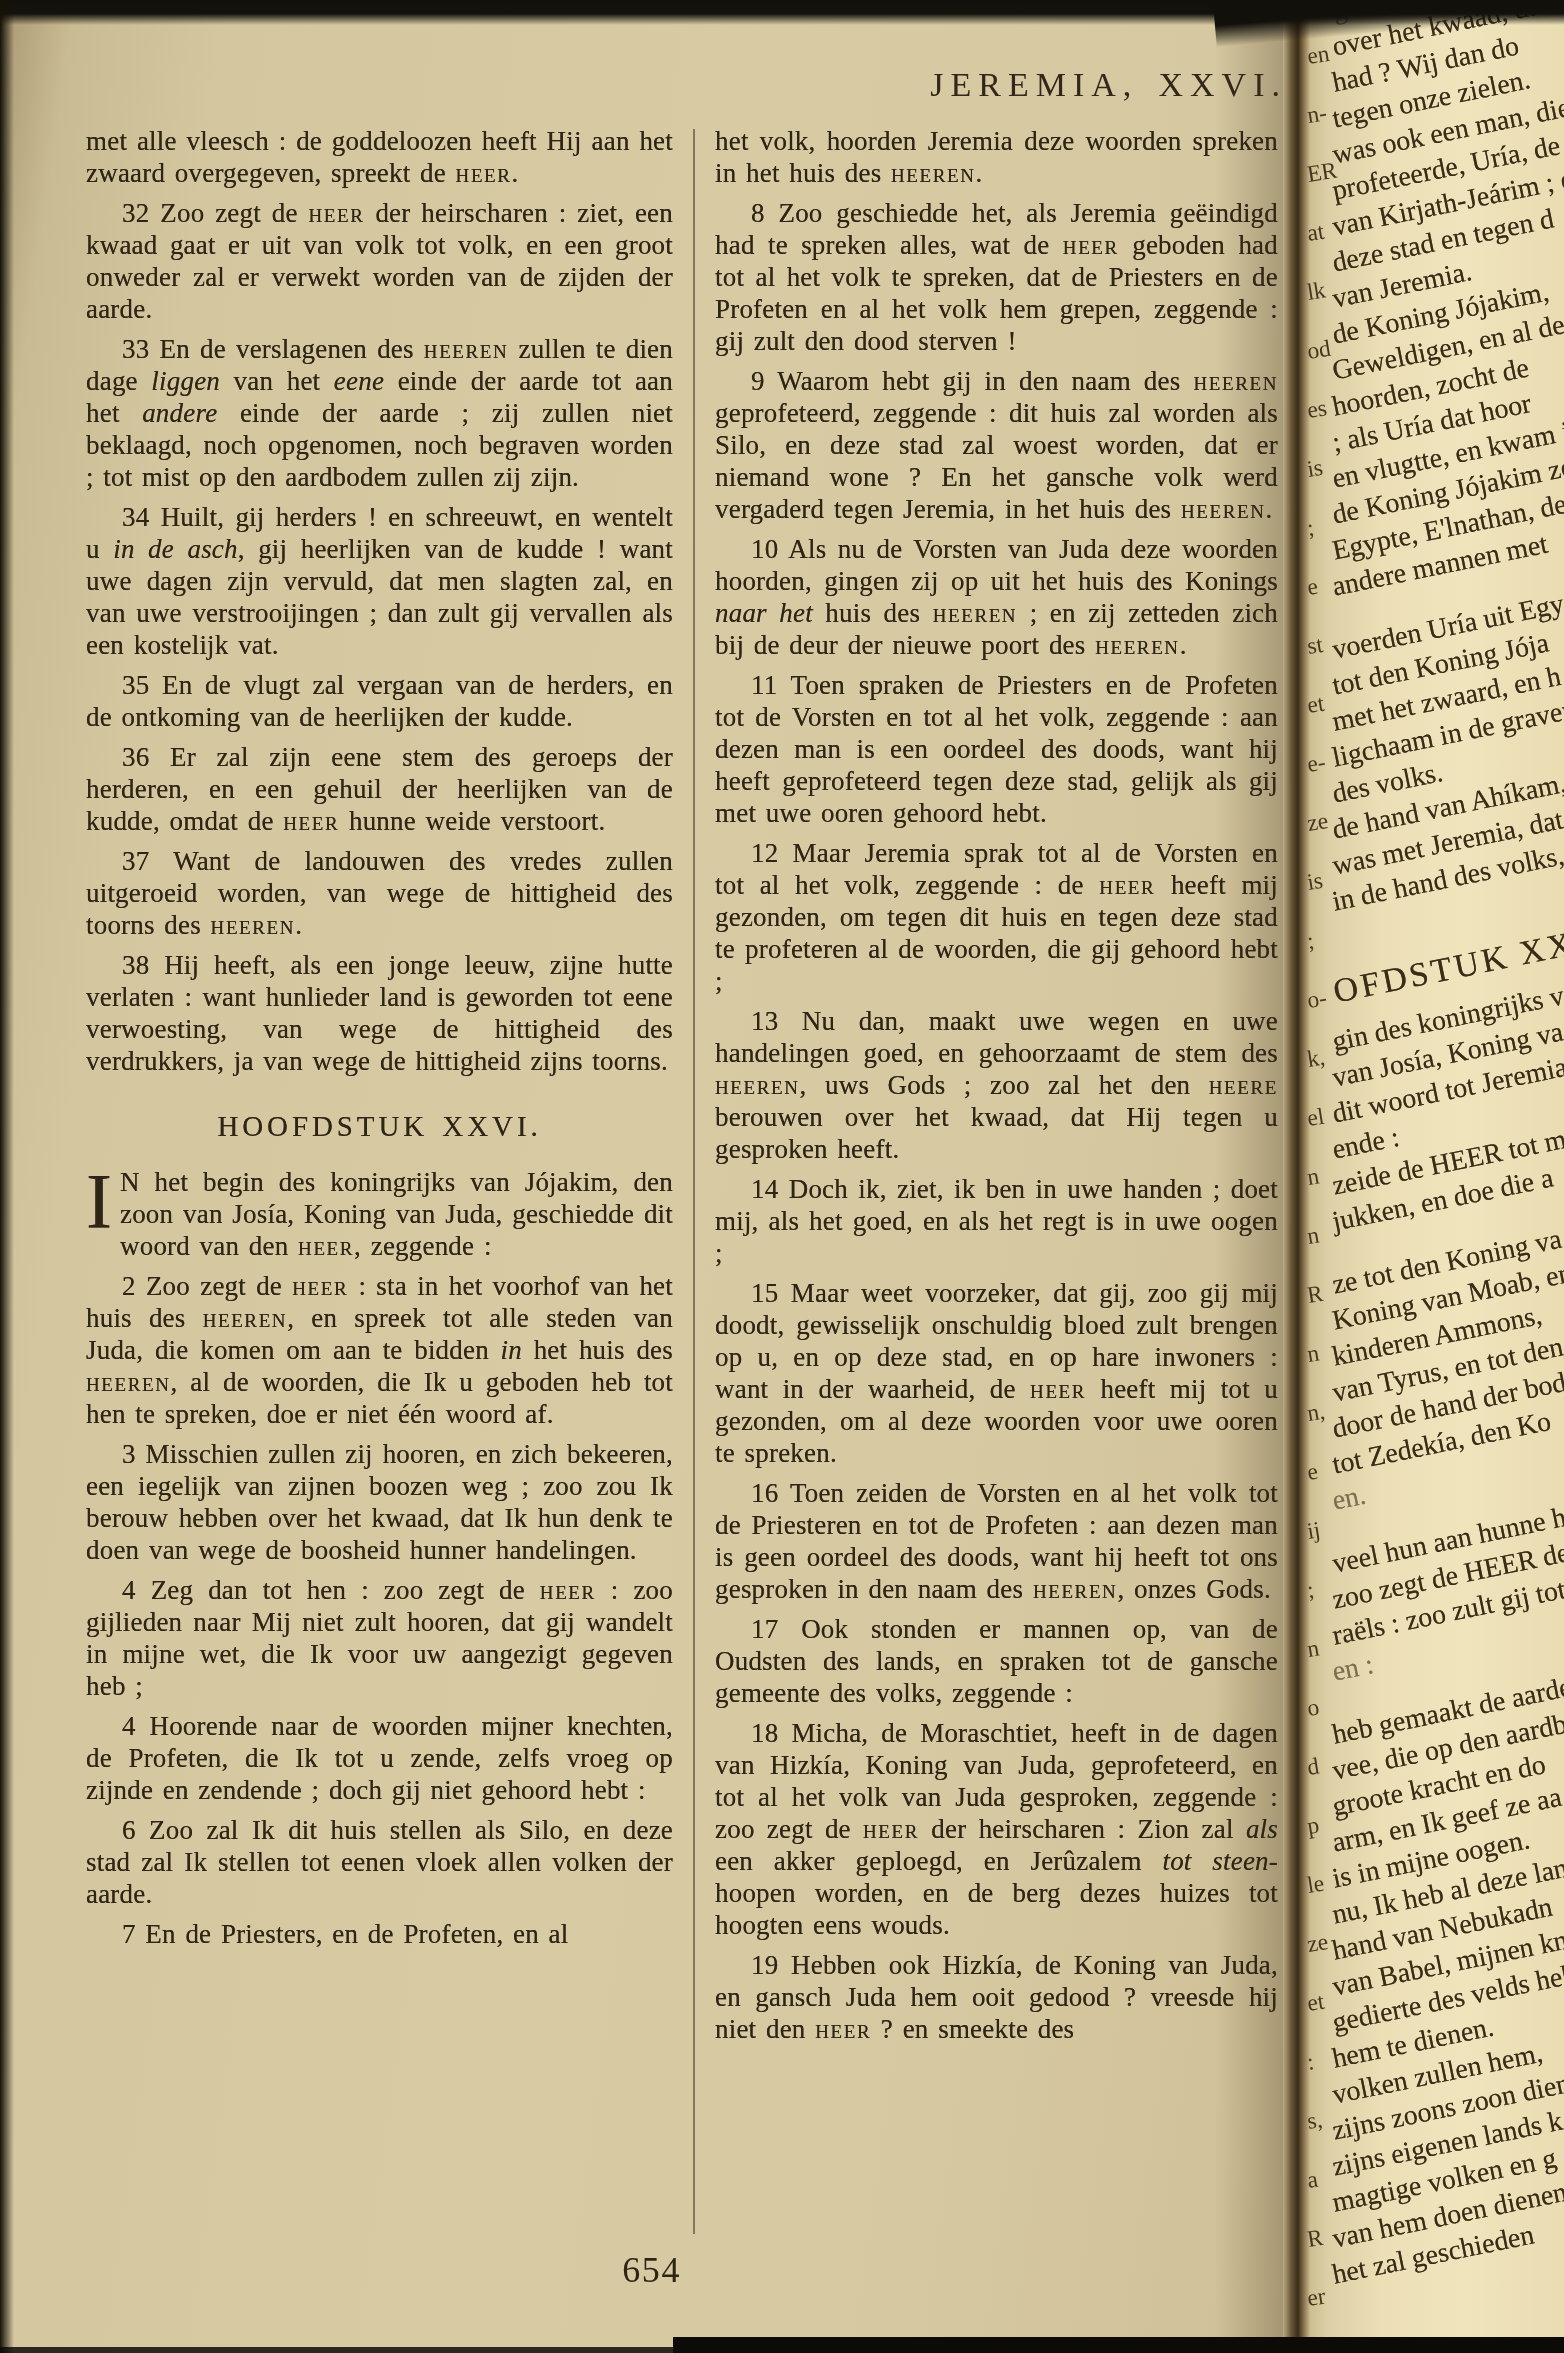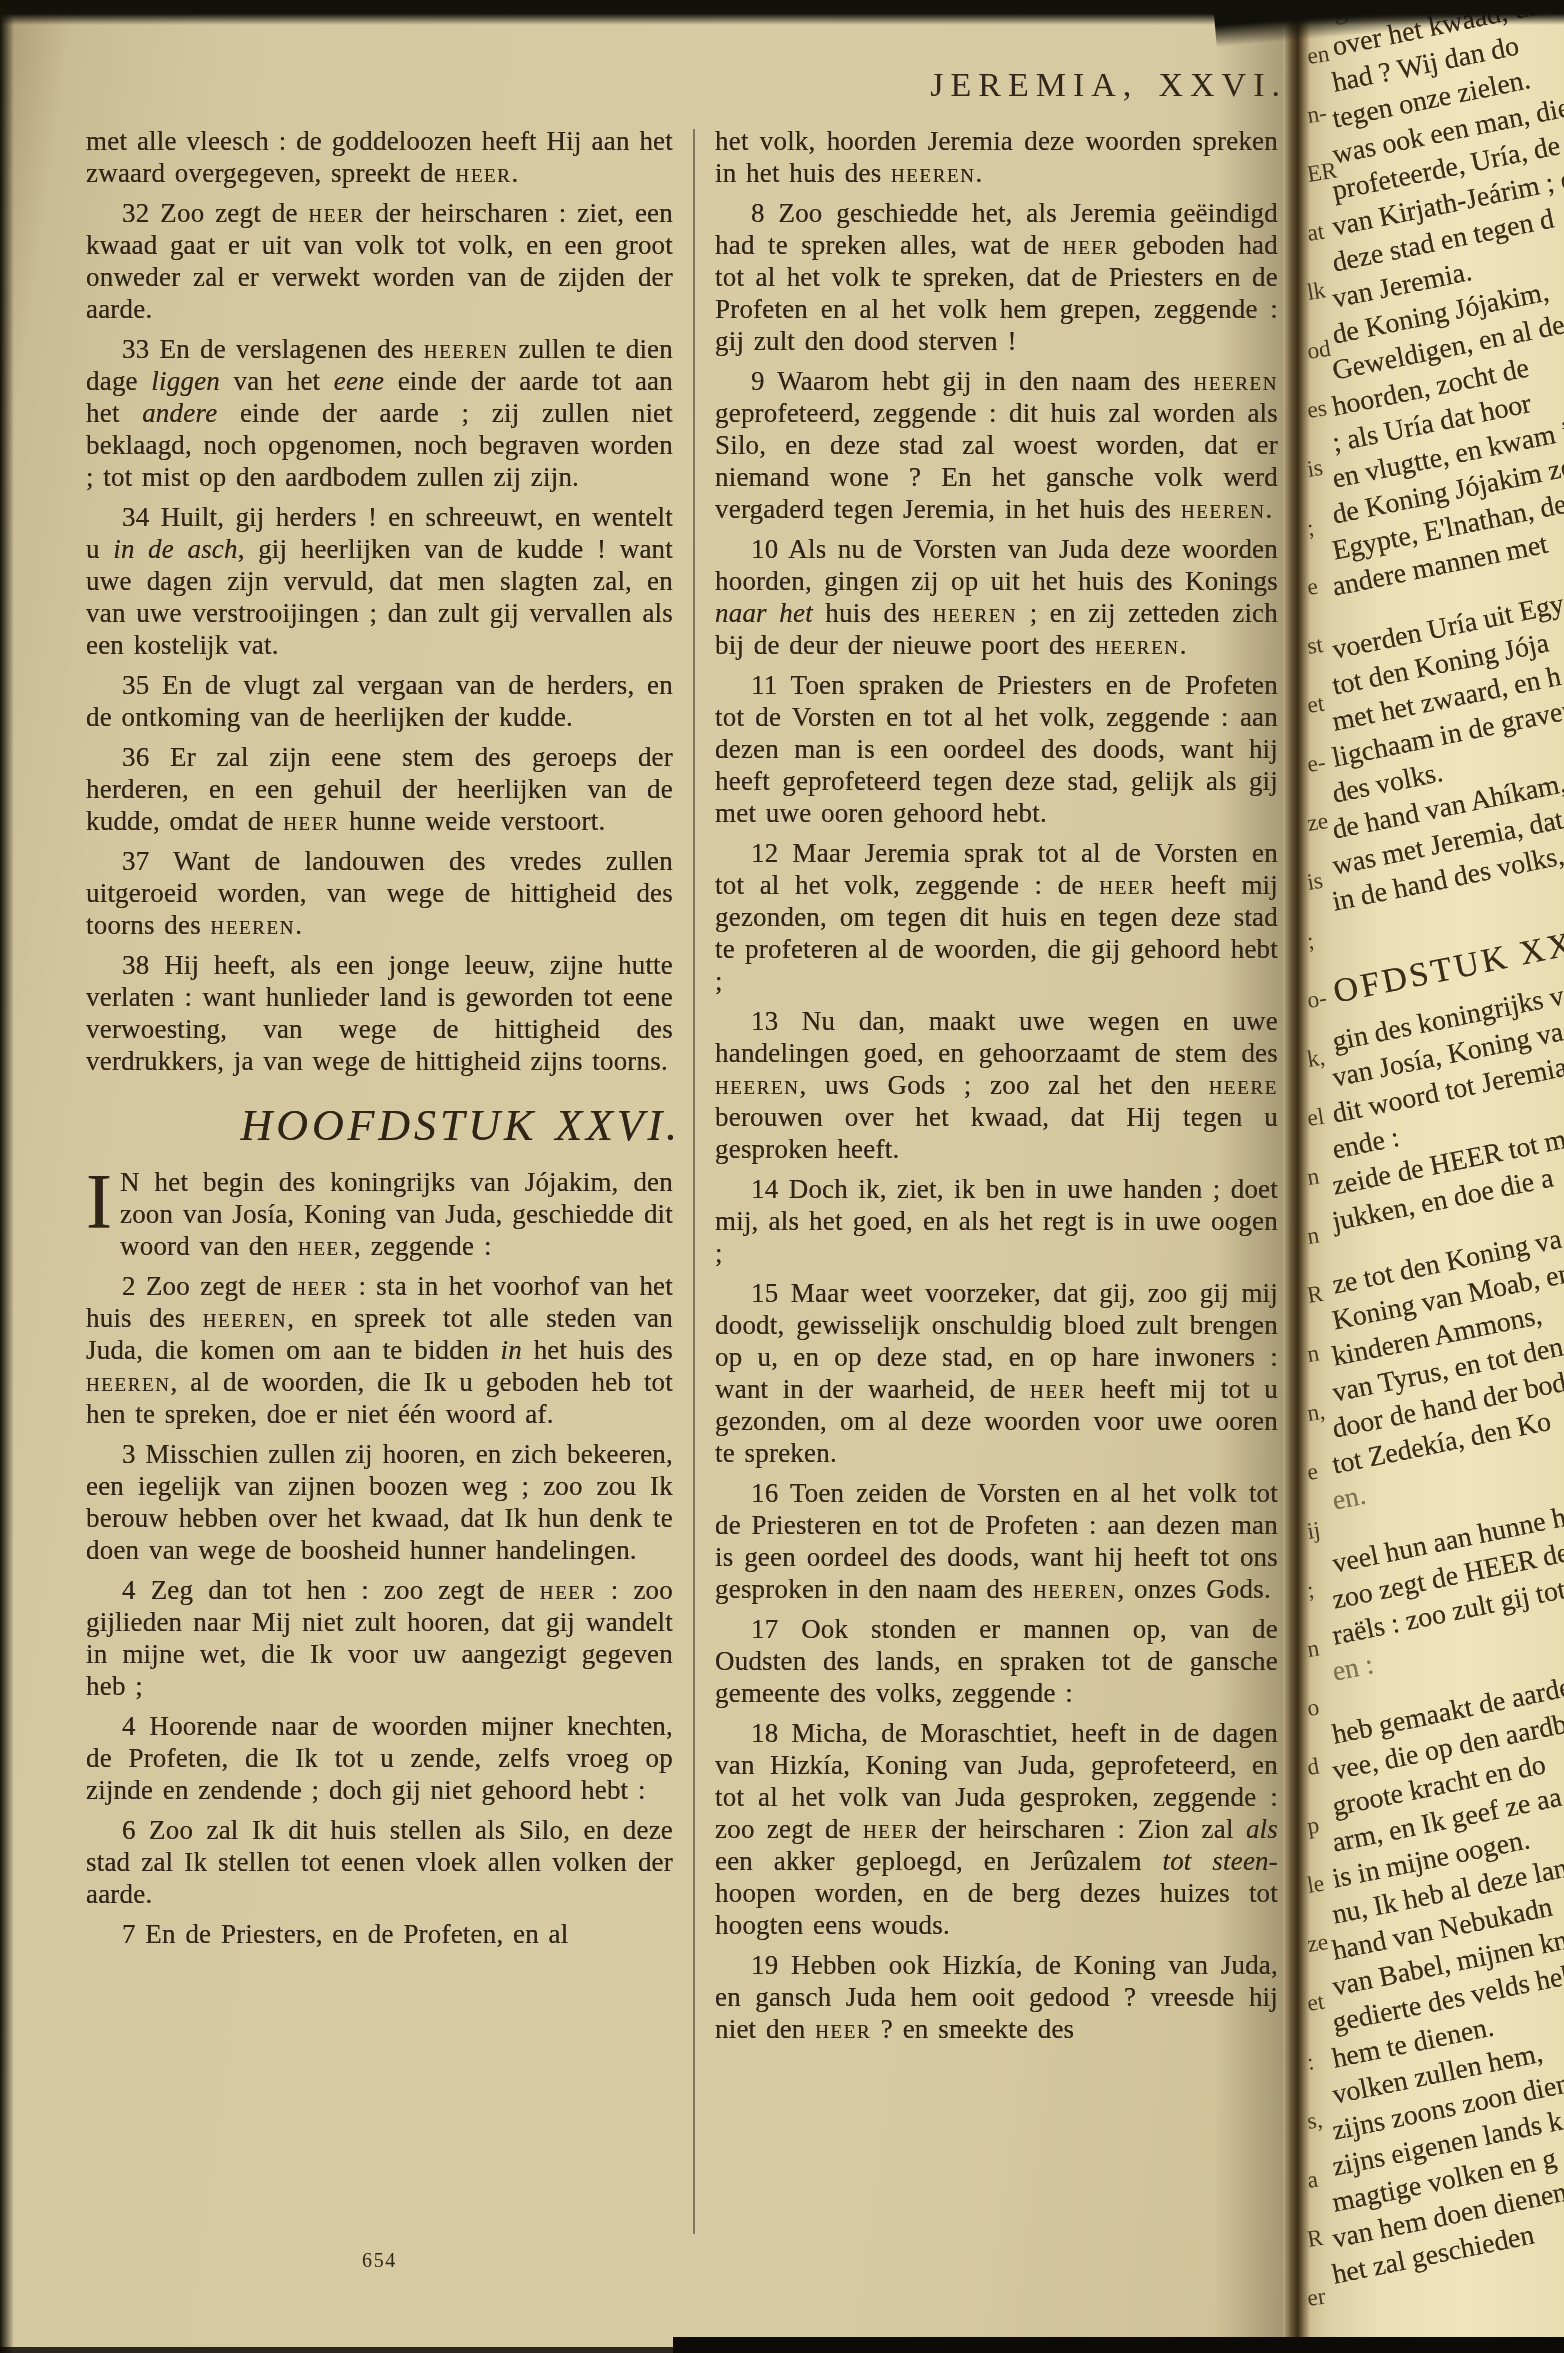--- a/index.html
+++ b/index.html
@@ -23,27 +23,27 @@
   
   .col{position:absolute;top:117px;width:603px;overflow:hidden;
        font-size:27px;line-height:32px;word-spacing:2.7px;letter-spacing:0.2px;
        text-shadow:0 0 0.5px rgba(47,37,23,.75);}
   #col-left{left:78px;height:2113px;}
   #col-right{left:707px;width:579px;height:2175px;}
   .colrule{position:absolute;left:693px;top:129px;height:2105px;width:1.6px;
            background:rgba(45,35,20,.5);}
   .para{margin:8px;text-indent:36px;text-align:justify;}
   .cont{text-indent:0;}
-  .head{text-indent:0;text-align:right;font-size:44px;letter-spacing:3.9px;
-        margin:33px 0 23.5px;word-spacing:3.1px;font-style:italic;}
+  .head{text-indent:0;text-align:center;font-size:29px;letter-spacing:3.9px;
+        margin:33px 0 23.5px;word-spacing:3.1px;}
   .sc{font-variant:small-caps;letter-spacing:1.6px;}
   .i{font-style:italic;}
   .dc{float:left;font-size:78px;line-height:63px;padding:3.1px 7.8px 0 0;}
-  .pagenum{position:absolute;top:2249px;left:78px;width:603px;text-align:center;
-           font-size:20px;letter-spacing:1.6px;}
+  .pagenum{position:absolute;top:2249px;left:78px;width:603px;text-align:right;
+           font-size:36px;letter-spacing:1.6px;}
   
   #spine{position:absolute;left:1283px;top:0;width:282px;height:2354px;overflow:hidden;}
   .spinepage{position:absolute;left:12.5px;right:0;top:0;bottom:0;
              background:linear-gradient(90deg,#c2af82 0%,#ddd0a6 12%,#ecdfb6 32%,#f0e4bd 62%,#eadcb1 100%);}
   .crease{position:absolute;left:0;top:0;bottom:0;width:27px;z-index:5;
           background:linear-gradient(90deg,rgba(60,45,25,.15) 0%,#6b5838 30%,#3a2c16 55%,#8a7550 78%,rgba(217,205,166,0) 100%);}
   .fold-shadow{position:absolute;left:1214px;top:0;width:69px;height:2354px;z-index:2;
                background:linear-gradient(90deg,rgba(60,45,22,0) 0%,rgba(58,44,22,.28) 100%);}
   .efrags{position:absolute;left:23.5px;top:23.5px;width:41px;z-index:6;
           font-size:23.5px;line-height:59px;color:#46361f;}

